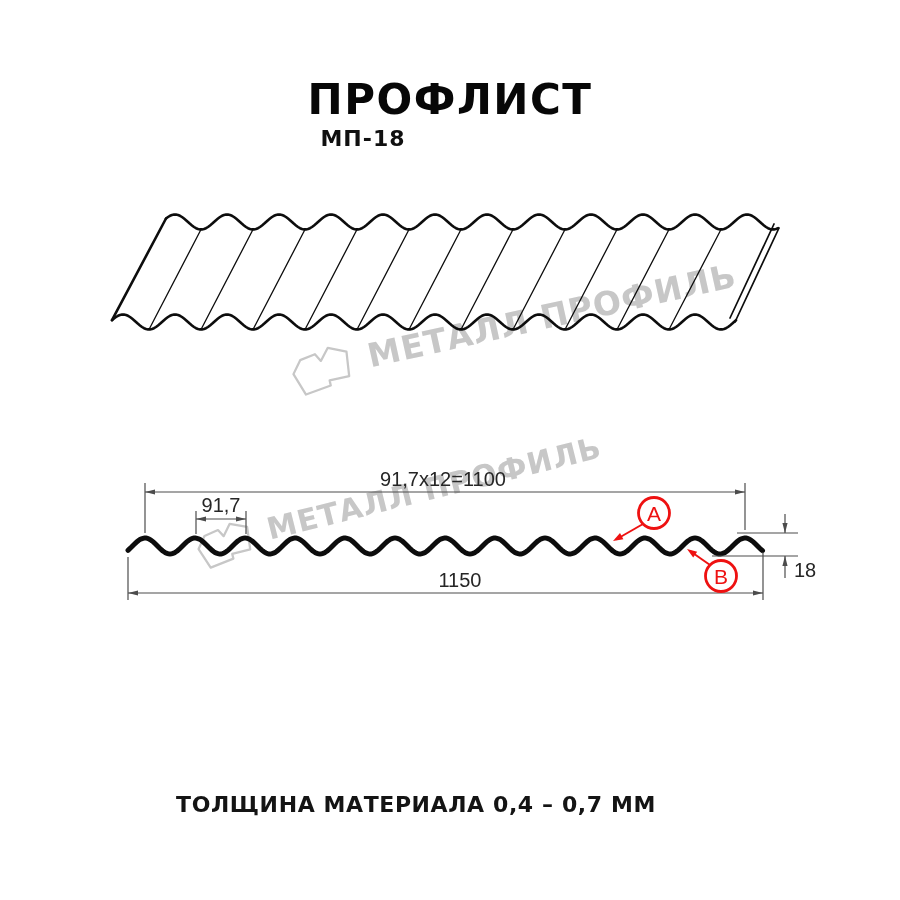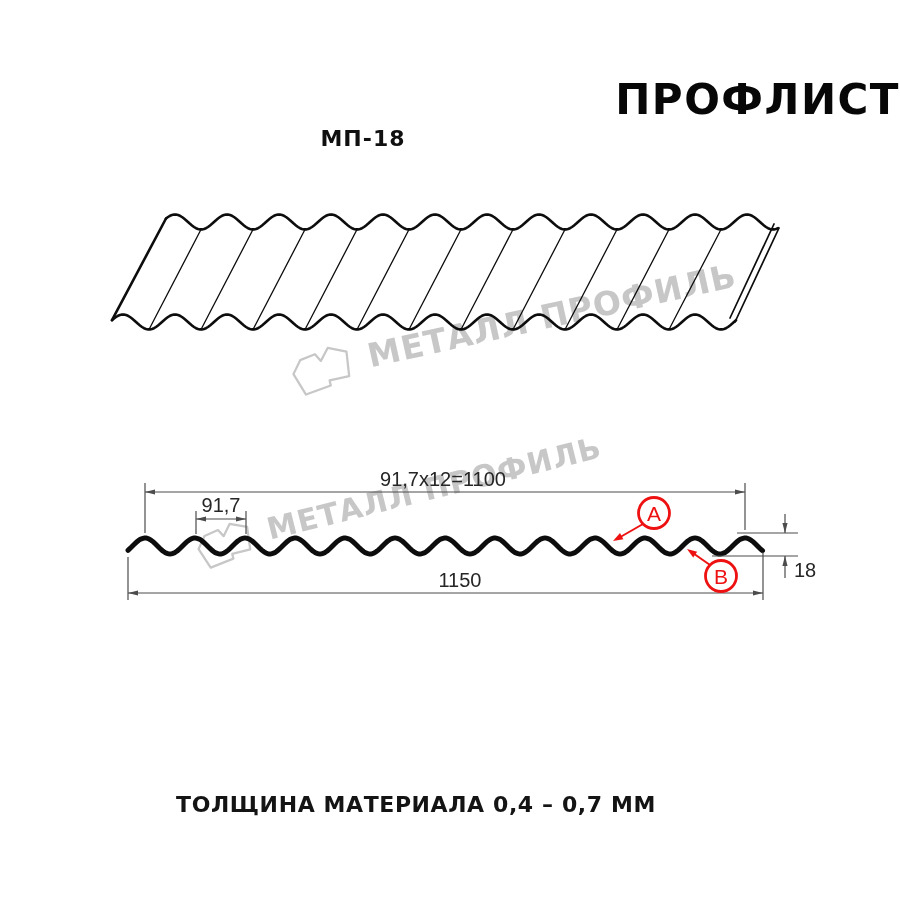--- a/index.html
+++ b/index.html
@@ -5,21 +5,21 @@
   html,body{margin:0;padding:0;}
   body{
     width:900px;height:900px;
     background:#ffffff;
     position:relative;
     overflow:hidden;
     font-family:"DejaVu Sans","Liberation Sans",sans-serif;
   }
   .title{
     position:absolute;left:0;top:79px;width:900px;
-    text-align:right;
+    text-align:center;
     font-size:42px;font-weight:800;letter-spacing:1.5px;
     color:#070707;line-height:1;
   }
   .subtitle{
     position:absolute;left:0;top:128px;width:726px;
     text-align:center;
     font-size:22px;font-weight:600;letter-spacing:1px;
     color:#101010;line-height:1;
   }
   .watermark{

